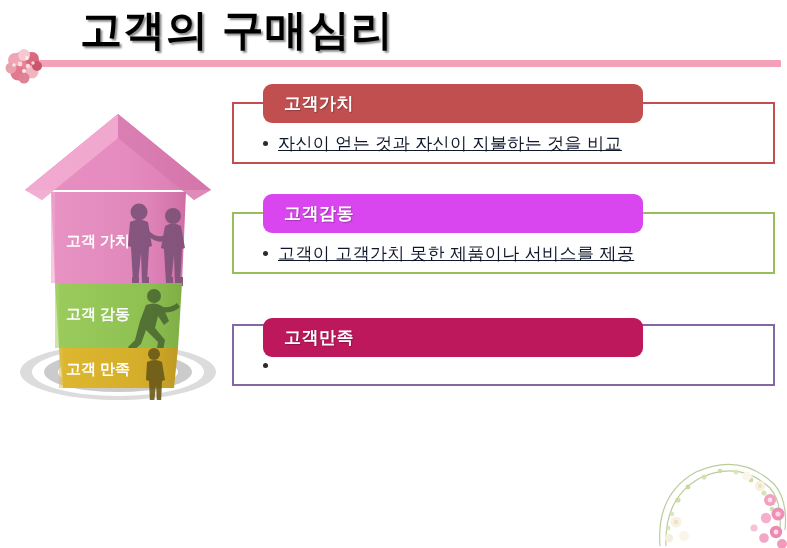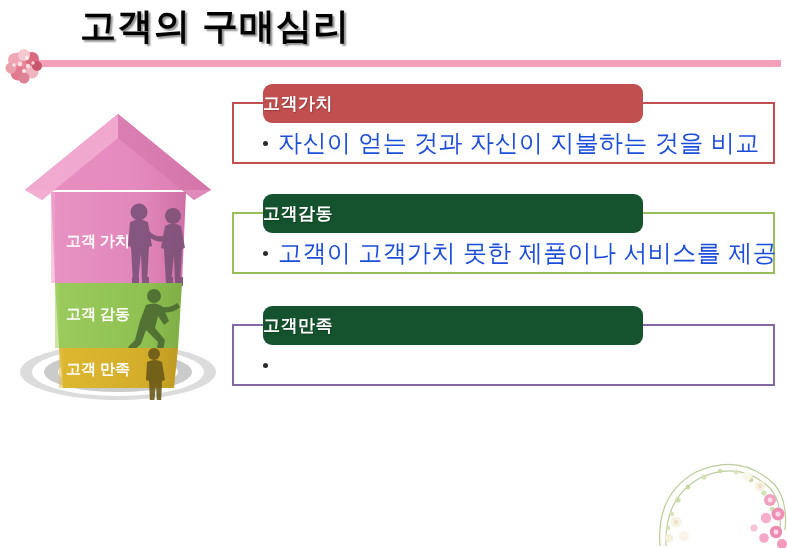--- a/index.html
+++ b/index.html
@@ -14,21 +14,21 @@
     position: relative;
     overflow: hidden;
     font-family: "Liberation Sans", "DejaVu Sans", sans-serif;
   }
 
   
   #slide-title {
     position: absolute;
     left: 80px;
     top: 2px;
-    font-size: 36px;
+    font-size: 42px;
     font-weight: bold;
     color: #000000;
     letter-spacing: 1px;
     text-shadow: 2px 2px 2px rgba(0,0,0,0.45);
     white-space: nowrap;
   }
 
   
   #title-rule {
     position: absolute;
@@ -77,21 +77,21 @@
     position: absolute;
     left: 31px;
     top: 0;
     width: 380px;
     height: 39px;
     background: #C14F4F;
     border-radius: 9px;
     box-sizing: border-box;
     display: flex;
     align-items: center;
-    padding-left: 0;
+    padding-left: 21px;
   }
   .box-head-label {
     color: #ffffff;
     font-size: 17px;
     font-weight: bold;
     letter-spacing: 0.5px;
     text-shadow: 1px 1px 1px rgba(0,0,0,0.25);
   }
   .box-body {
     position: absolute;
@@ -104,36 +104,37 @@
   }
   .bullet-dot {
     width: 5px;
     height: 5px;
     border-radius: 50%;
     background: #2b2b2b;
     margin-right: 10px;
     flex: none;
   }
   .box-body-text {
-    font-size: 24px;
-    color: #1d4ed8;
+    font-size: 17px;
+    color: #0f172a;
     letter-spacing: 0.4px;
     white-space: nowrap;
+    text-decoration: underline;
   }
 
   
   #box-customer-value { top: 84px; }
   
   #box-customer-impression { top: 194px; }
   #box-customer-impression .box-frame { border-color: #99BD58; }
-  #box-customer-impression .box-head { background: #14532d; }
+  #box-customer-impression .box-head { background: #d946ef; }
   
   #box-customer-satisfaction { top: 306px; }
   #box-customer-satisfaction .box-frame { border-color: #8468A4; }
-  #box-customer-satisfaction .box-head { background: #14532d; }
+  #box-customer-satisfaction .box-head { background: #be185d; margin-top: 12px; }
 
   
   #corner-wreath {
     position: absolute;
     left: 648px;
     top: 456px;
     width: 139px;
     height: 92px;
   }
 </style>

